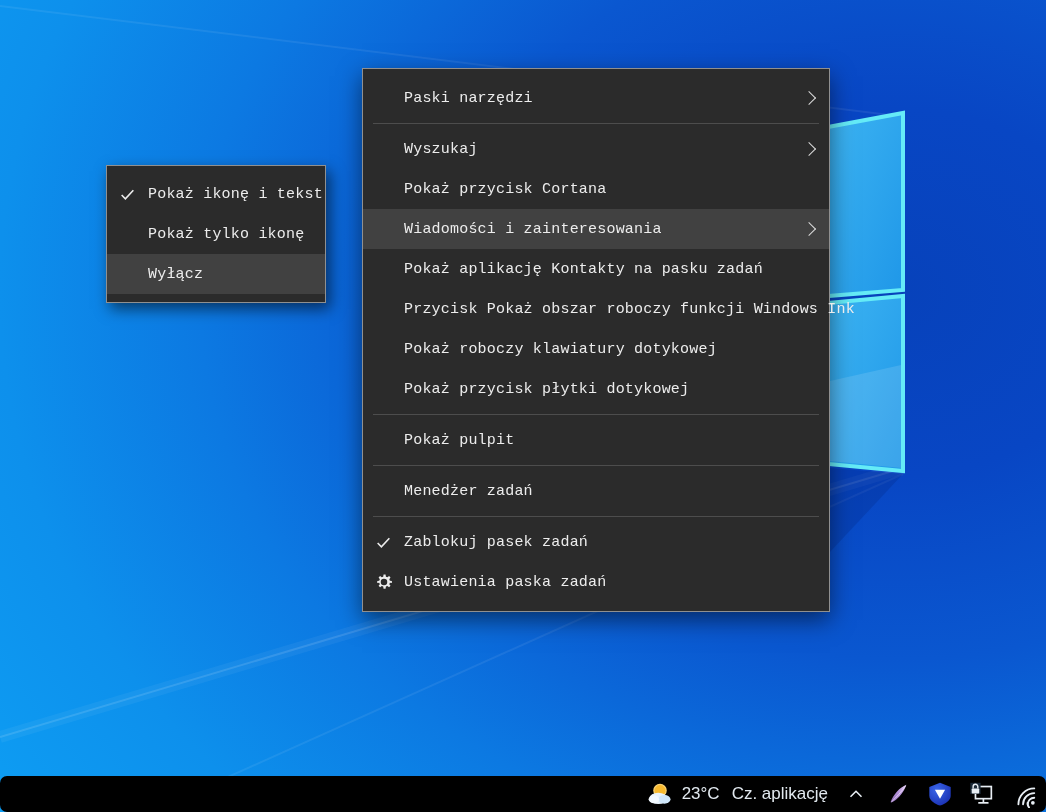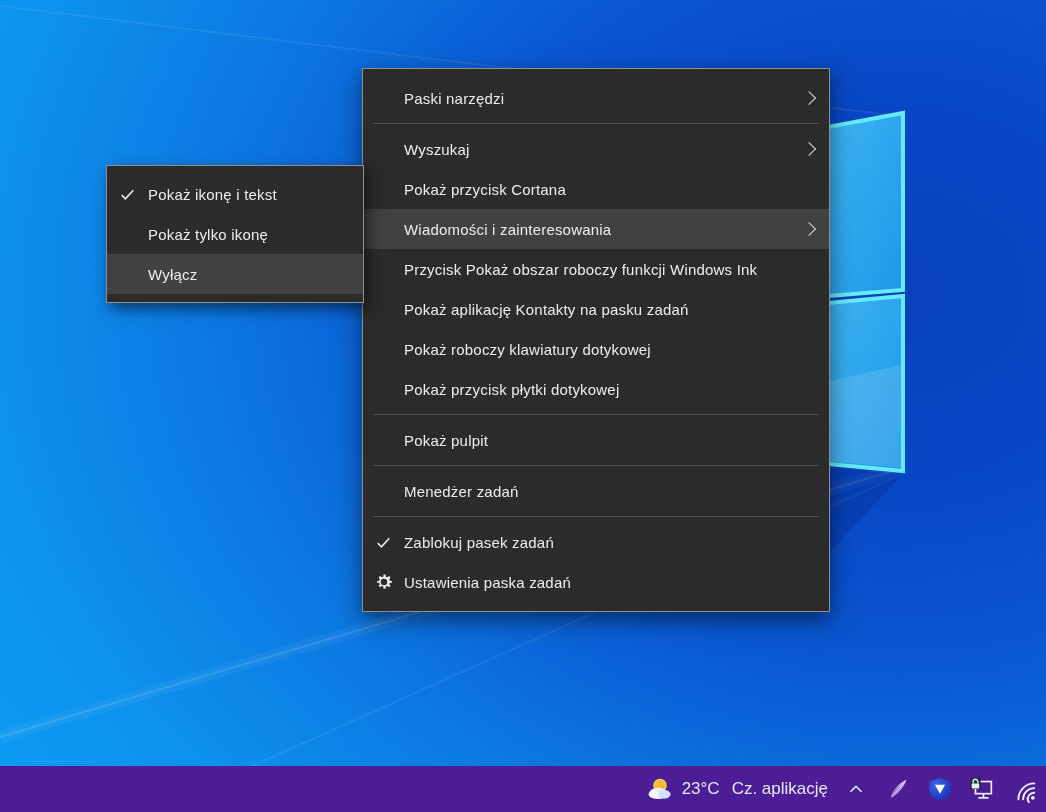--- a/index.html
+++ b/index.html
@@ -13,41 +13,42 @@
     background:radial-gradient(1250px 1020px at 86% 36%,
       #0742bb 0%, #0846c4 18%, #0a57d0 36%, #0c79e2 56%, #0d90ec 72%, #0d9df3 88%, #0aa1f4 100%);
   }
   .desktop svg{position:absolute;inset:0;pointer-events:none;}
   
   .menu{
     position:absolute;background:#2b2b2b;border:1px solid #909090;
     box-sizing:border-box;color:#ededed;font-size:15px;
     box-shadow:0 8px 22px rgba(0,0,0,.5);
     padding:9px 0;
+    font-family:Liberation Mono, monospace;
   }
   .menu-main{left:362px;top:68px;width:468px;}
-  .menu-sub{left:106px;top:165px;width:258px;padding:8px 0;box-shadow:4px 6px 14px rgba(0,0,0,.55);z-index:5;}
+  .menu-sub{left:106px;top:165px;width:220px;padding:8px 0;box-shadow:4px 6px 14px rgba(0,0,0,.55);z-index:5;}
   .menu-item{
     display:flex;align-items:center;height:40px;cursor:default;
     padding-right:12px;
   }
   .menu-item.highlighted{background:#414141;}
   .menu-item.disabled .label{color:#6d6d6d;}
   .gutter{width:41px;flex:0 0 41px;display:flex;align-items:center;justify-content:center;}
   .label{flex:1 1 auto;white-space:nowrap;letter-spacing:.2px;}
   .chevron{
     width:9px;height:9px;flex:0 0 9px;margin-right:3px;
     border-top:1.5px solid #dcdcdc;border-right:1.5px solid #dcdcdc;
     transform:rotate(45deg);
   }
   .sep{border-top:1px solid #4d4d4d;margin:5px 10px;}
   
   .taskbar{
-    position:absolute;left:0;right:0;bottom:0;height:46px;background:#4c1d95;
-    display:flex;align-items:center;justify-content:flex-end;
+    position:absolute;left:0;right:0;bottom:0;height:36px;background:#000000;
+    display:flex;align-items:center;justify-content:flex-end;border-radius:7px;
   }
   .tray{display:flex;align-items:center;gap:14px;padding-right:8px;}
   .weather{display:flex;align-items:center;gap:8px;color:#e2e9ef;font-size:17px;}
   .weather .temp{margin-right:4px;}
   .tray-icon{width:28px;height:28px;display:flex;align-items:center;justify-content:center;}
 </style>
 </head>
 <body>
 
 <div class="desktop">
@@ -110,25 +111,25 @@
     <span class="gutter"></span>
     <span class="label">Pokaż przycisk Cortana</span>
   </div>
   <div class="menu-item highlighted">
     <span class="gutter"></span>
     <span class="label">Wiadomości i zainteresowania</span>
     <span class="chevron"></span>
   </div>
   <div class="menu-item">
     <span class="gutter"></span>
+    <span class="label">Pokaż aplikację Kontakty na pasku zadań</span>
+  </div>
+  <div class="menu-item">
+    <span class="gutter"></span>
     <span class="label">Przycisk Pokaż obszar roboczy funkcji Windows Ink</span>
-  </div>
-  <div class="menu-item">
-    <span class="gutter"></span>
-    <span class="label">Pokaż aplikację Kontakty na pasku zadań</span>
   </div>
   <div class="menu-item">
     <span class="gutter"></span>
     <span class="label">Pokaż roboczy klawiatury dotykowej</span>
   </div>
   <div class="menu-item">
     <span class="gutter"></span>
     <span class="label">Pokaż przycisk płytki dotykowej</span>
   </div>
 

